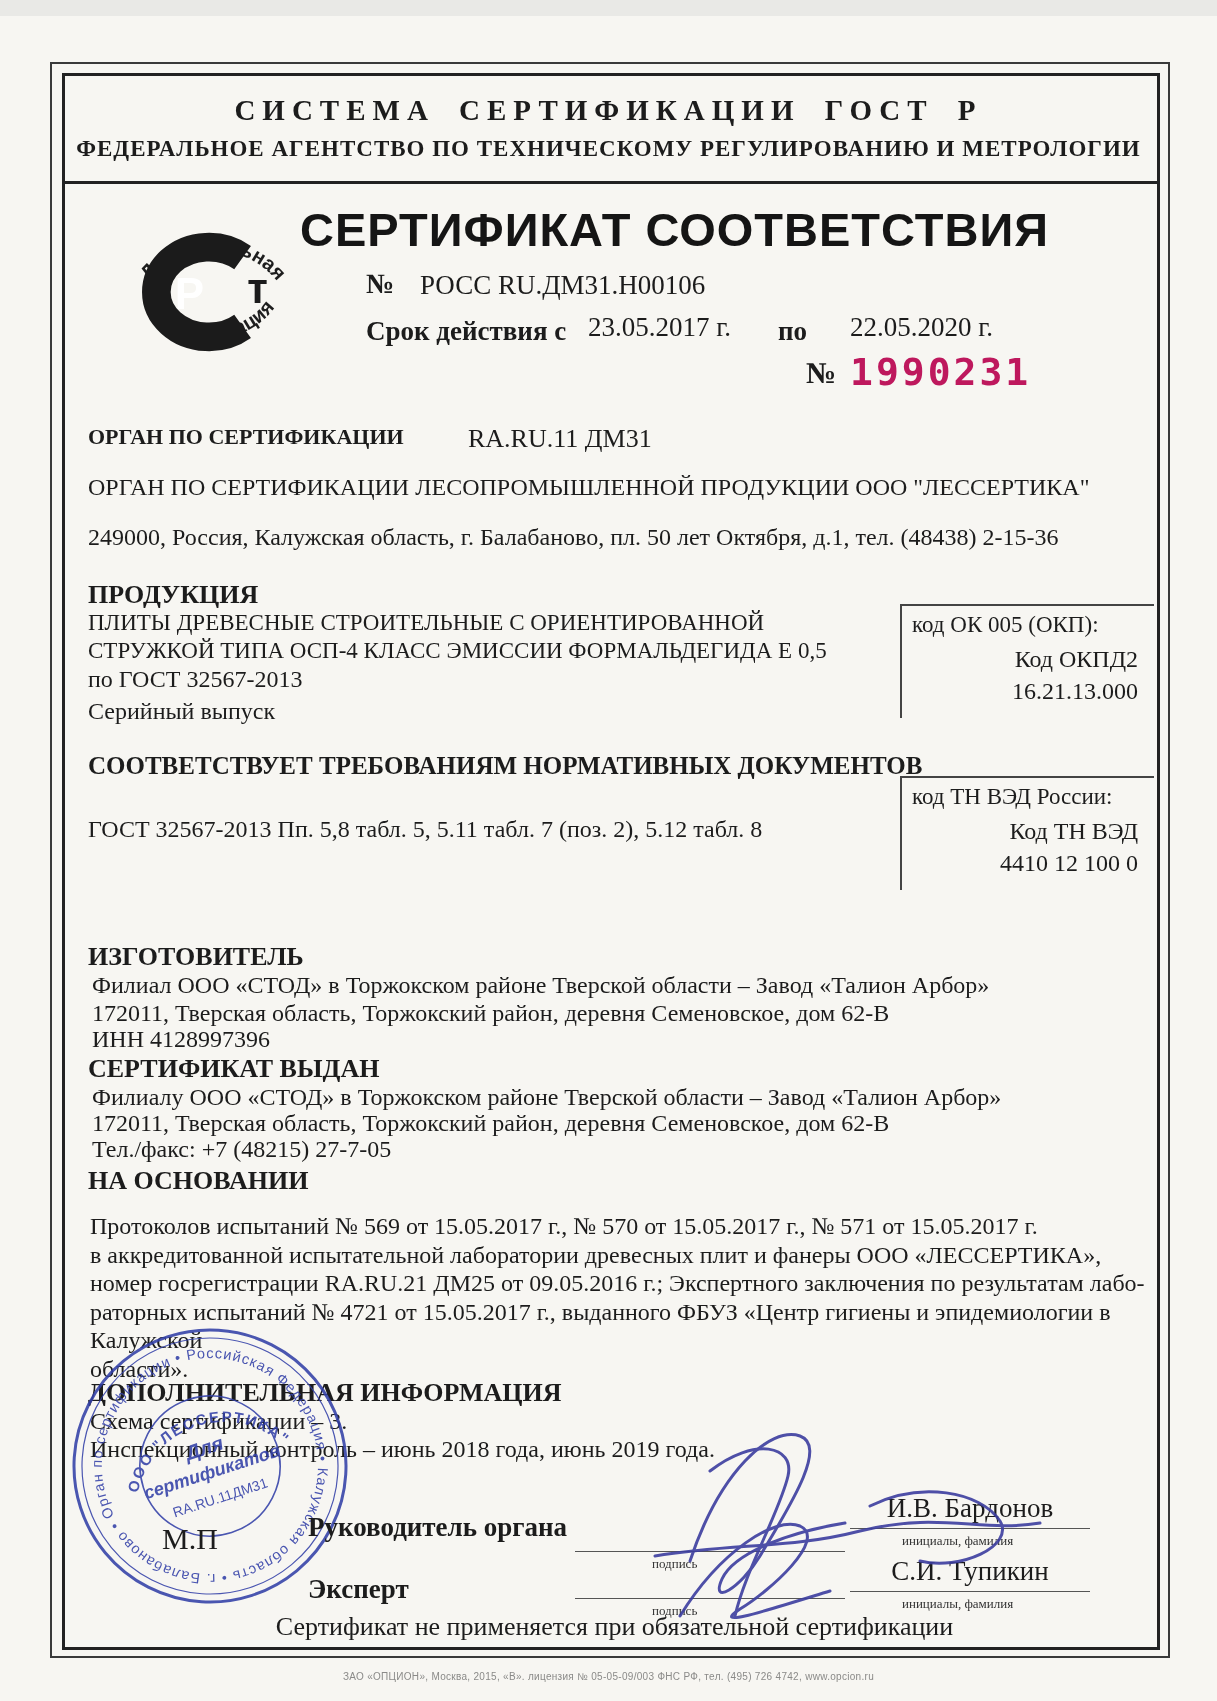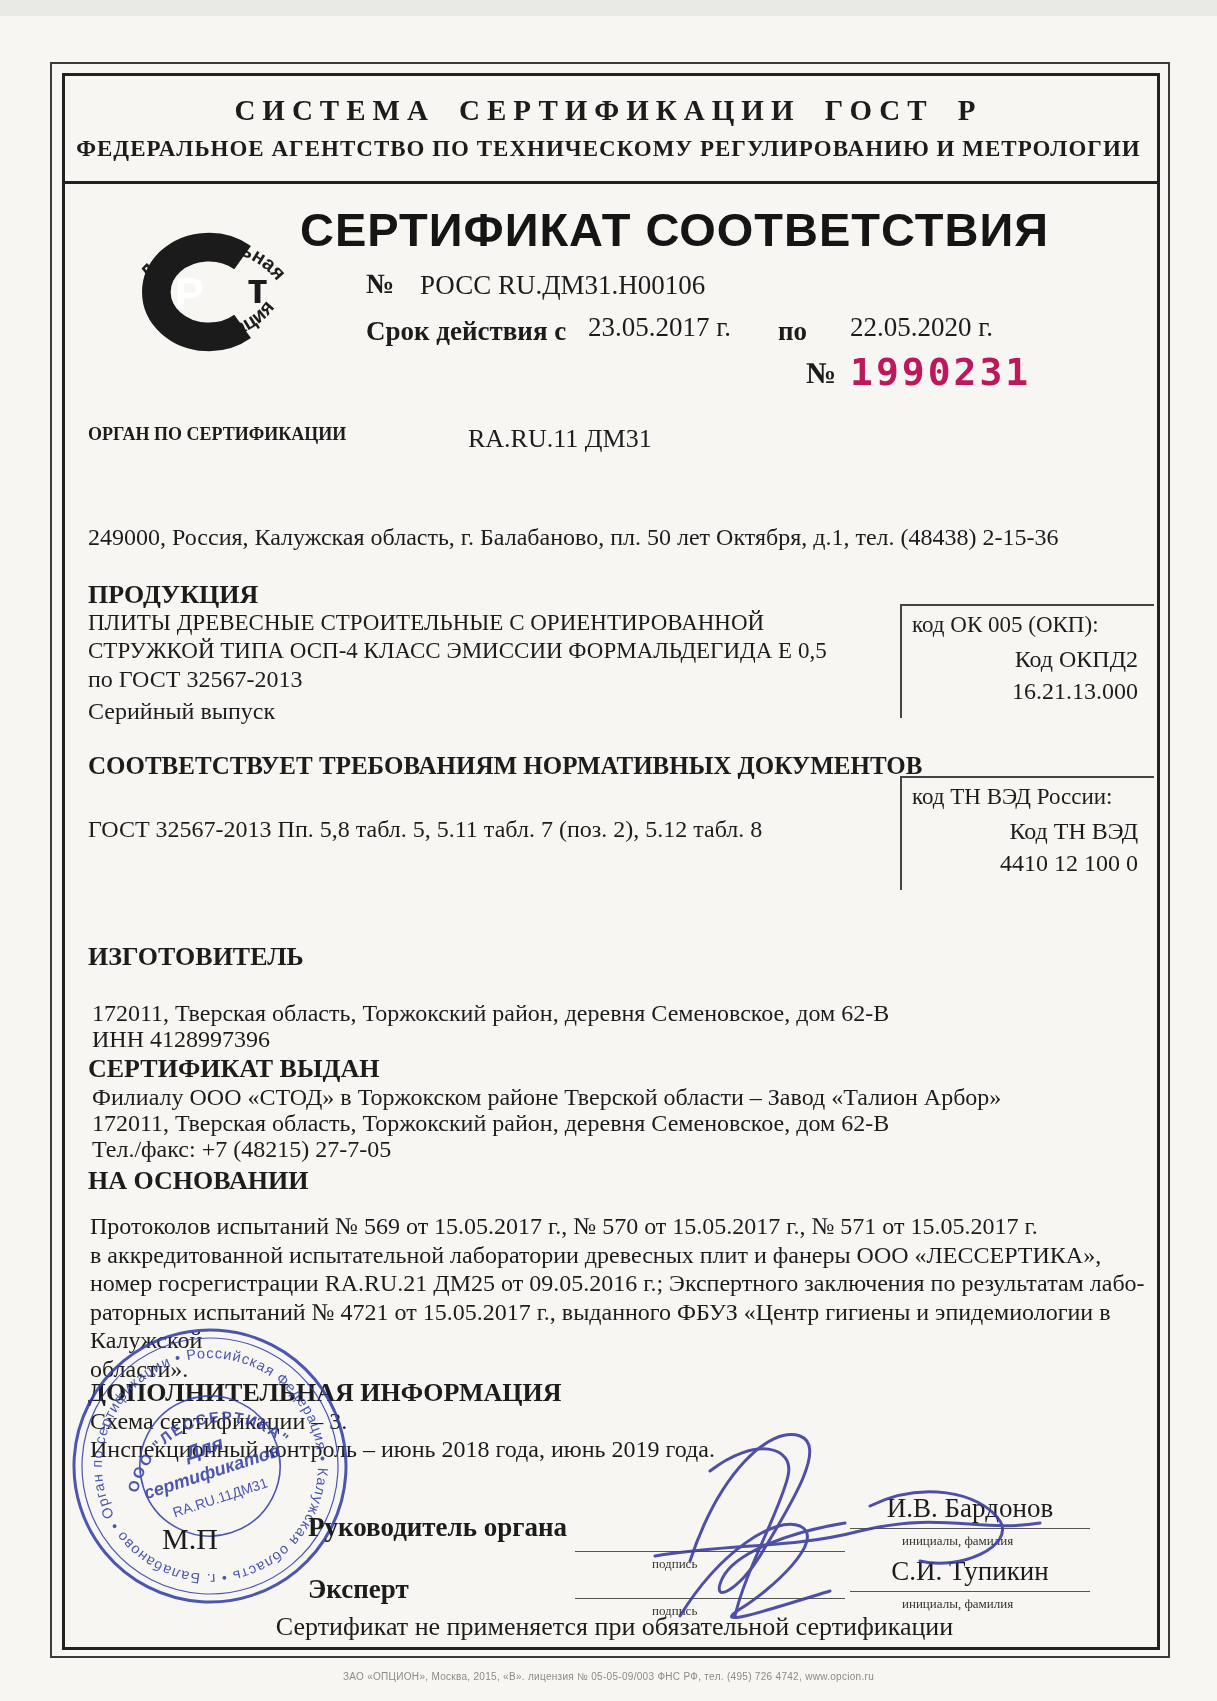--- a/index.html
+++ b/index.html
@@ -21,21 +21,21 @@
 
   .t-no-label{left:366px;top:252px;font-weight:bold;font-size:28px;}
   .t-no-value{left:420px;top:254px;font-size:27px;}
   .t-validity{left:366px;top:300px;font-weight:bold;font-size:27px;}
   .t-datefrom{left:588px;top:296px;font-size:27px;}
   .t-po{left:778px;top:300px;font-weight:bold;font-size:27px;}
   .t-dateto{left:850px;top:296px;font-size:27px;}
   .t-blank-no{left:806px;top:340px;font-weight:bold;font-size:30px;}
   .t-blank-num{left:850px;top:334px;font-family:"DejaVu Sans Mono",monospace;font-size:38px;font-weight:bold;letter-spacing:3px;color:#be185d;}
 
-  .t-organ-label{left:88px;top:408px;font-weight:bold;font-size:18px;}
+  .t-organ-label{left:88px;top:408px;font-weight:bold;font-size:22px;}
   .t-organ-code{left:468px;top:408px;font-size:26px;}
   .t-organ-name{left:88px;top:458px;font-size:24px;}
   .t-organ-addr{left:88px;top:508px;font-size:24px;}
 
   .t-product-label{left:88px;top:564px;font-weight:bold;font-size:26px;}
   .t-product-l1{left:88px;top:594px;font-size:23px;}
   .t-product-l2{left:88px;top:622px;font-size:23px;}
   .t-product-l3{left:88px;top:650px;font-size:24px;}
   .t-product-l4{left:88px;top:682px;font-size:24px;}
 
@@ -121,20 +121,21 @@
   <div class="abs t-no-value">РОСС RU.ДМ31.Н00106</div>
   <div class="abs t-validity">Срок действия с</div>
   <div class="abs t-datefrom">23.05.2017 г.</div>
   <div class="abs t-po">по</div>
   <div class="abs t-dateto">22.05.2020 г.</div>
   <div class="abs t-blank-no">№</div>
   <div class="abs t-blank-num">1990231</div>
 
   <div class="abs t-organ-label">ОРГАН ПО СЕРТИФИКАЦИИ</div>
   <div class="abs t-organ-code">RA.RU.11 ДМ31</div>
+  <div class="abs t-organ-name">ОРГАН ПО СЕРТИФИКАЦИИ ЛЕСОПРОМЫШЛЕННОЙ ПРОДУКЦИИ  ООО "ЛЕССЕРТИКА"</div>
   <div class="abs t-organ-addr">249000, Россия, Калужская область, г. Балабаново, пл. 50 лет Октября, д.1, тел. (48438) 2-15-36</div>
 
   <div class="abs t-product-label">ПРОДУКЦИЯ</div>
   <div class="abs t-product-l1">ПЛИТЫ ДРЕВЕСНЫЕ СТРОИТЕЛЬНЫЕ С ОРИЕНТИРОВАННОЙ</div>
   <div class="abs t-product-l2">СТРУЖКОЙ ТИПА ОСП-4 КЛАСС ЭМИССИИ ФОРМАЛЬДЕГИДА Е 0,5</div>
   <div class="abs t-product-l3">по ГОСТ 32567-2013</div>
   <div class="abs t-product-l4">Серийный  выпуск</div>
 
   <div class="code-box box-okp">
     <div class="cb-label">код ОК 005 (ОКП):</div>
@@ -145,20 +146,21 @@
   <div class="abs t-conform-label">СООТВЕТСТВУЕТ ТРЕБОВАНИЯМ НОРМАТИВНЫХ ДОКУМЕНТОВ</div>
   <div class="abs t-conform-text">ГОСТ 32567-2013 Пп. 5,8 табл. 5, 5.11 табл. 7 (поз. 2), 5.12 табл. 8</div>
 
   <div class="code-box box-tnved">
     <div class="cb-label">код ТН ВЭД России:</div>
     <div class="cb-name">Код ТН ВЭД</div>
     <div class="cb-code">4410 12 100 0</div>
   </div>
 
   <div class="abs t-maker-label">ИЗГОТОВИТЕЛЬ</div>
+  <div class="abs t-maker-l1">Филиал ООО «СТОД» в Торжокском районе Тверской области – Завод «Талион Арбор»</div>
   <div class="abs t-maker-l2">172011, Тверская область, Торжокский район, деревня Семеновское, дом 62-В</div>
   <div class="abs t-maker-l3">ИНН 4128997396</div>
 
   <div class="abs t-issued-label">СЕРТИФИКАТ ВЫДАН</div>
   <div class="abs t-issued-l1">Филиалу ООО «СТОД» в Торжокском районе Тверской области – Завод «Талион Арбор»</div>
   <div class="abs t-issued-l2">172011, Тверская область, Торжокский район, деревня Семеновское, дом 62-В</div>
   <div class="abs t-issued-l3">Тел./факс: +7 (48215) 27-7-05</div>
 
   <div class="abs t-basis-label">НА ОСНОВАНИИ</div>
   <div class="basis-par">

